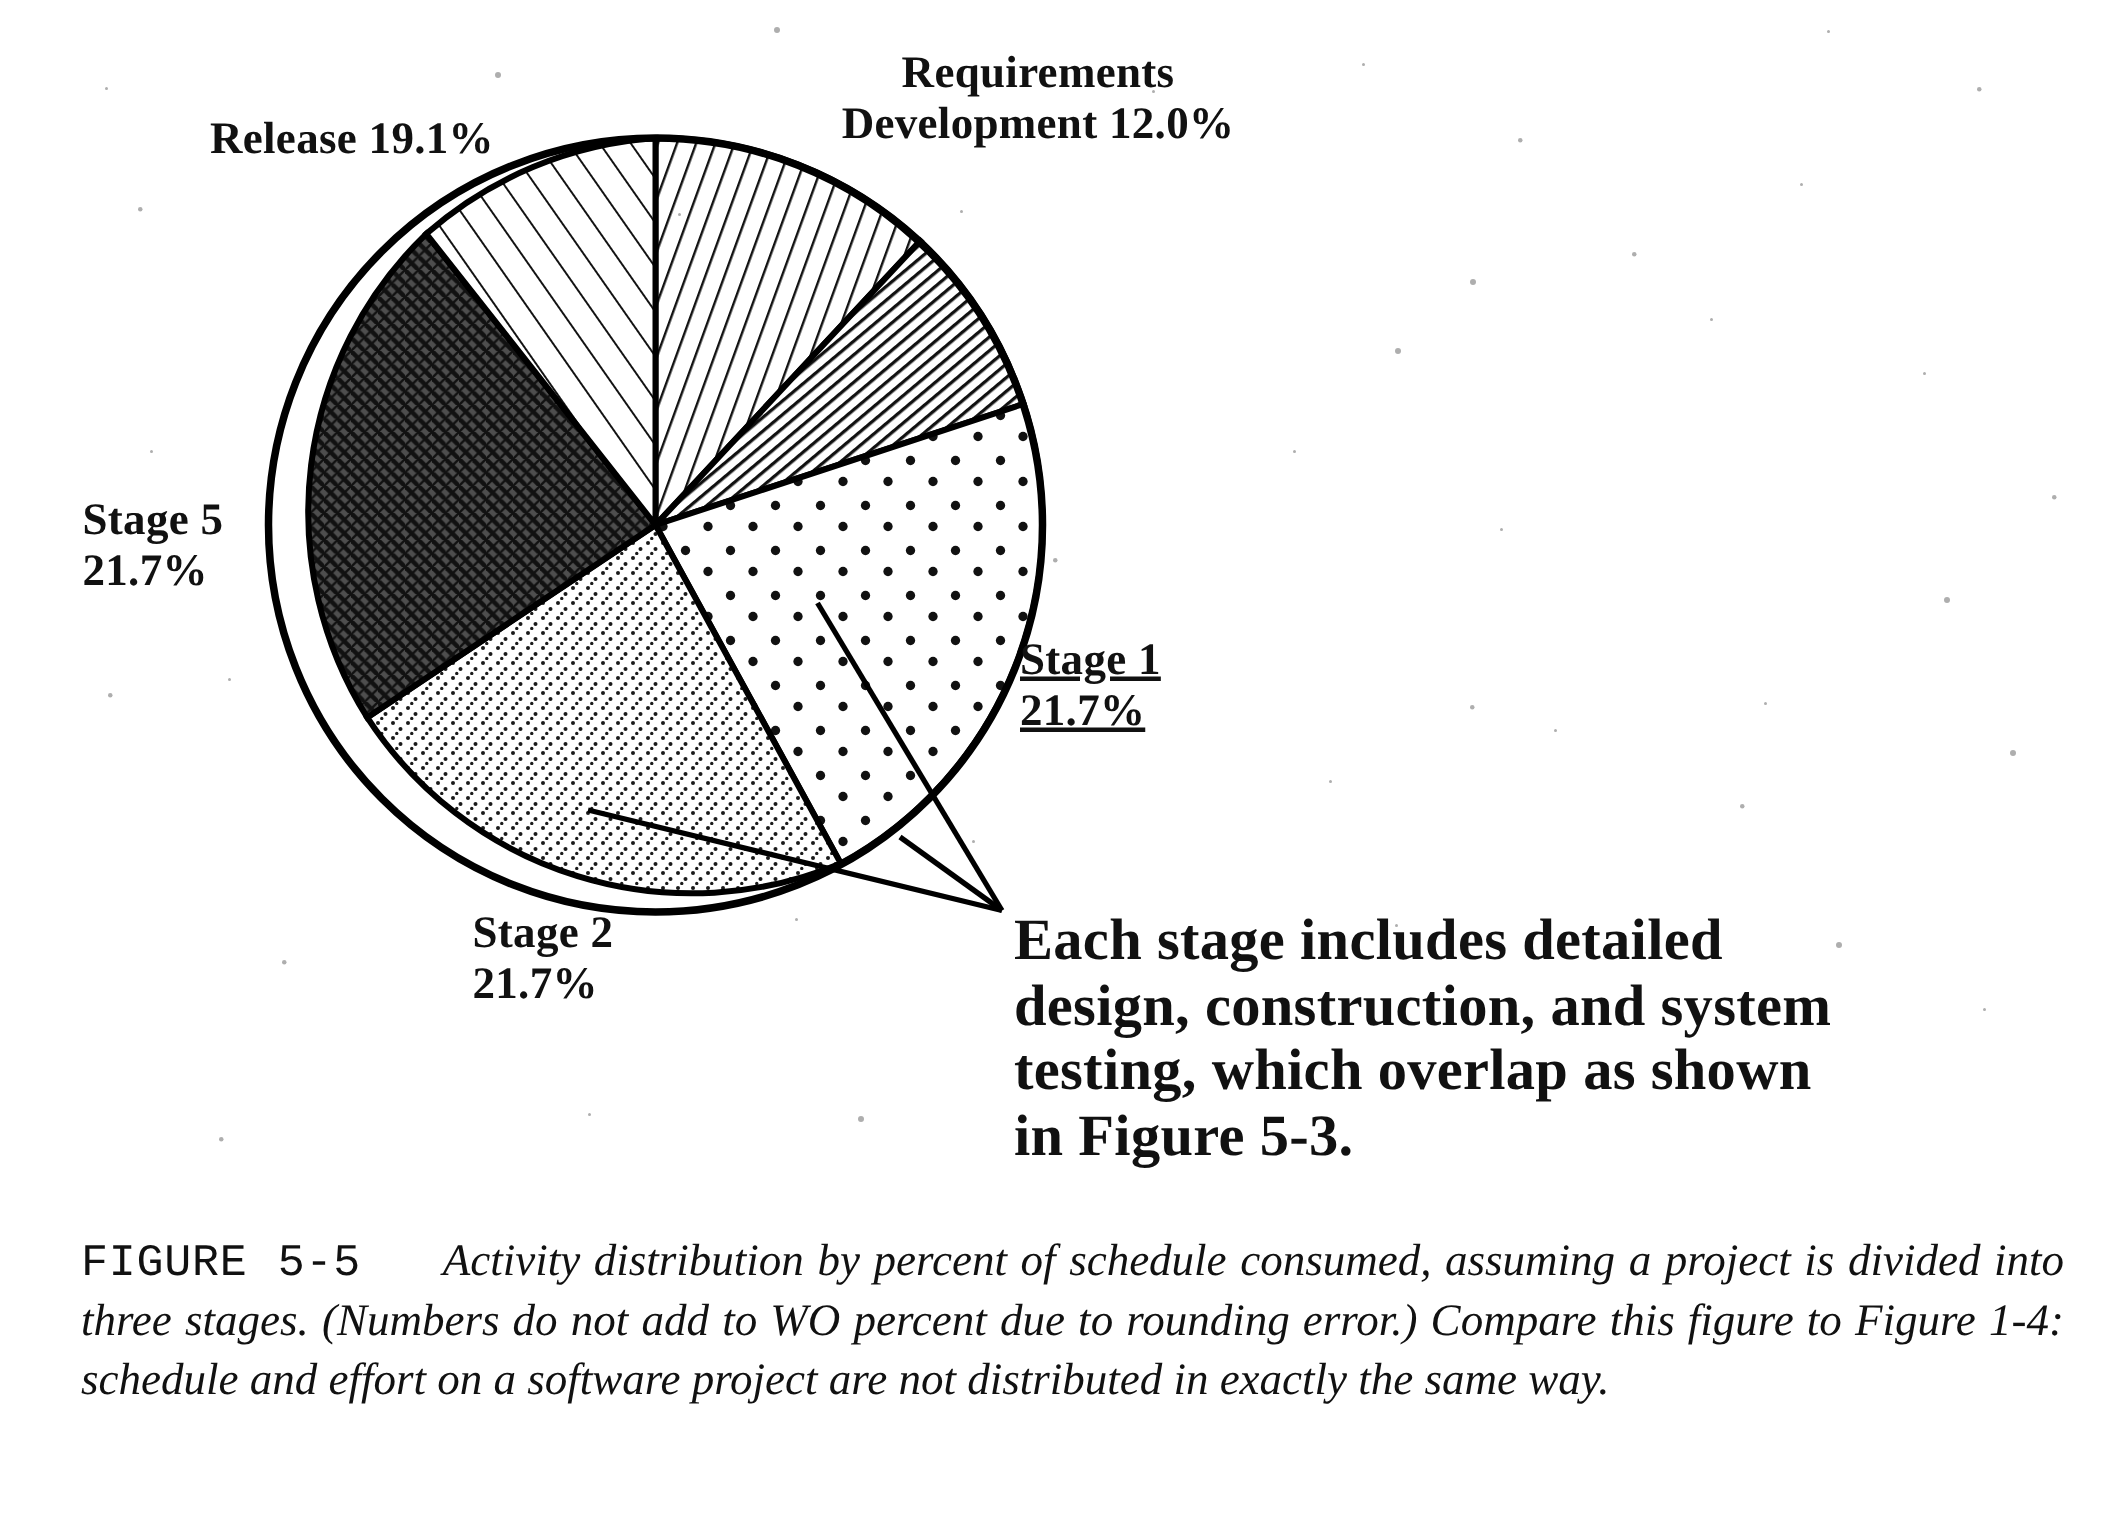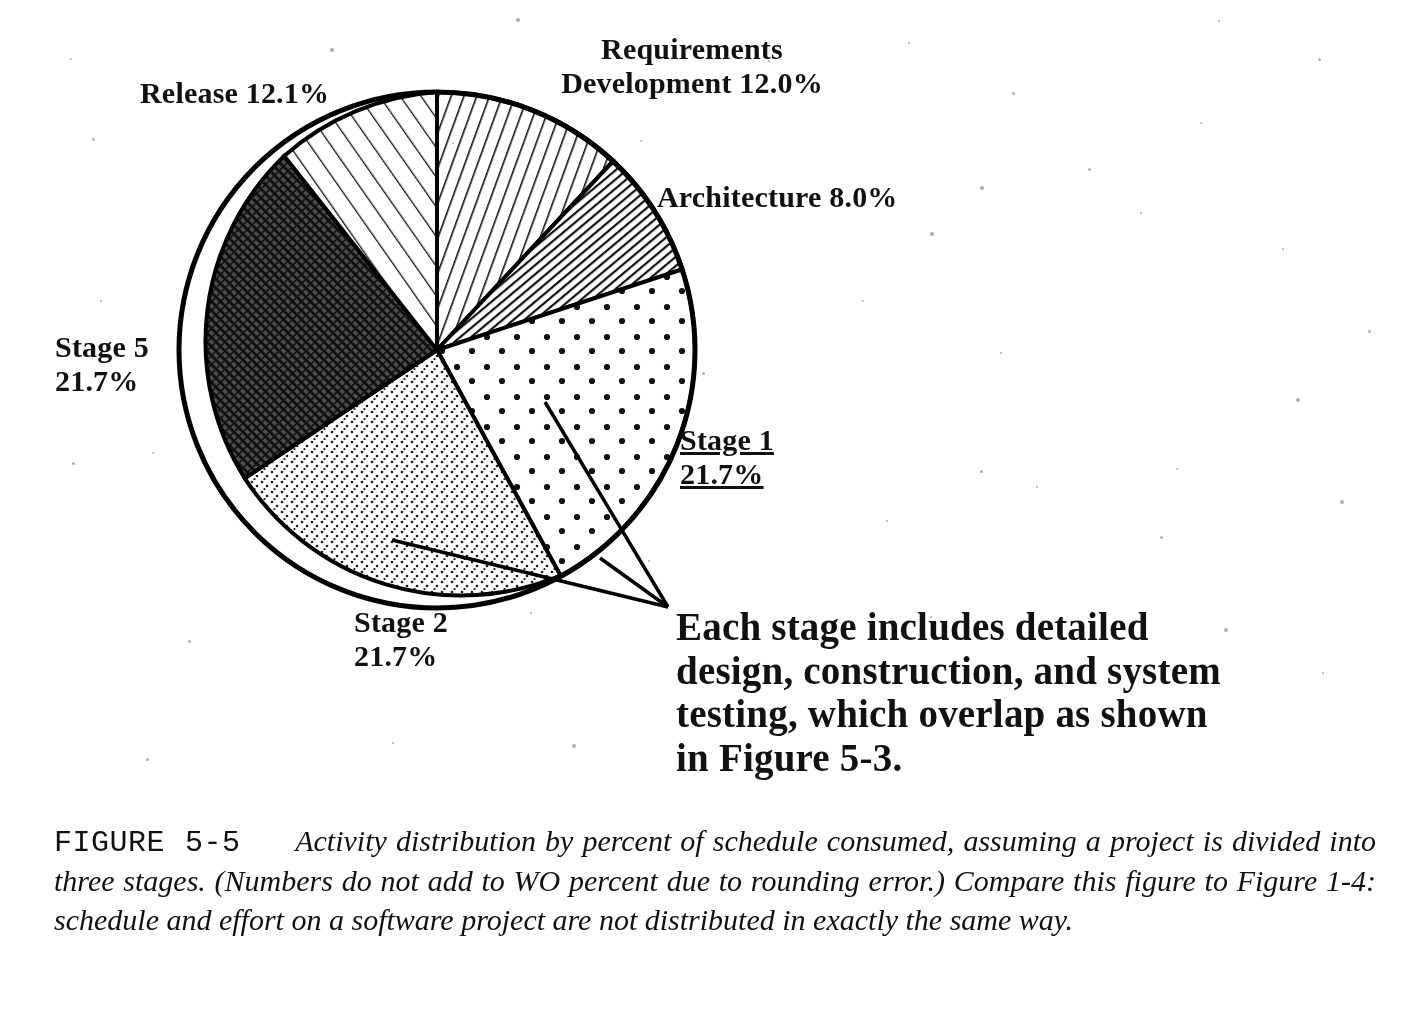--- a/index.html
+++ b/index.html
@@ -54,21 +54,21 @@
     letter-spacing: .2px;
     white-space: pre-line;
   }
   .lbl.small { font-size: 39px; }
 
   #label-requirements { left: 512px; top: 32px; text-align: center; width: 360px; }
   #label-release      { left: 140px; top: 76px; }
   #label-architecture { left: 657px; top: 180px; }
   #label-stage3       { left: 55px;  top: 330px; }
   #label-stage1       { left: 680px; top: 423px; text-decoration: underline; }
-  #label-stage2       { left: 315px; top: 605px; margin-left: 39px; }
+  #label-stage2       { left: 315px; top: 605px; }
   #label-note         { left: 676px; top: 605px; width: 560px; }
 
   
   #caption {
     position: absolute;
     left: 54px;
     top: 822px;
     width: 1322px;
     font-family: "Liberation Serif", serif;
     font-size: 30px;
@@ -144,22 +144,21 @@
 
       <circle cx="437" cy="350" r="258" fill="none" stroke="#000" stroke-width="5"></circle>
 
       <line x1="545" y1="402" x2="668" y2="607" stroke="#000" stroke-width="3.5"></line>
       <line x1="392" y1="540" x2="668" y2="607" stroke="#000" stroke-width="3.5"></line>
       <line x1="600" y1="558" x2="668" y2="607" stroke="#000" stroke-width="3.5"></line>
     </svg>
 
     <div class="lbl" id="label-requirements">Requirements
 Development 12.0%</div>
-    <div class="lbl" id="label-release">Release 12.1%</div>
-    <div class="lbl" id="label-architecture">Architecture 8.0%</div>
+    <div class="lbl" id="label-release">Release 19.1%</div>
     <div class="lbl" id="label-stage3">Stage 5
 21.7%</div>
     <div class="lbl" id="label-stage1">Stage 1
 21.7%</div>
     <div class="lbl" id="label-stage2">Stage 2
 21.7%</div>
     <div class="lbl small" id="label-note">Each stage includes detailed design, construction, and system testing, which overlap as shown in Figure 5-3.</div>
   </div>
 
   <div id="caption">

